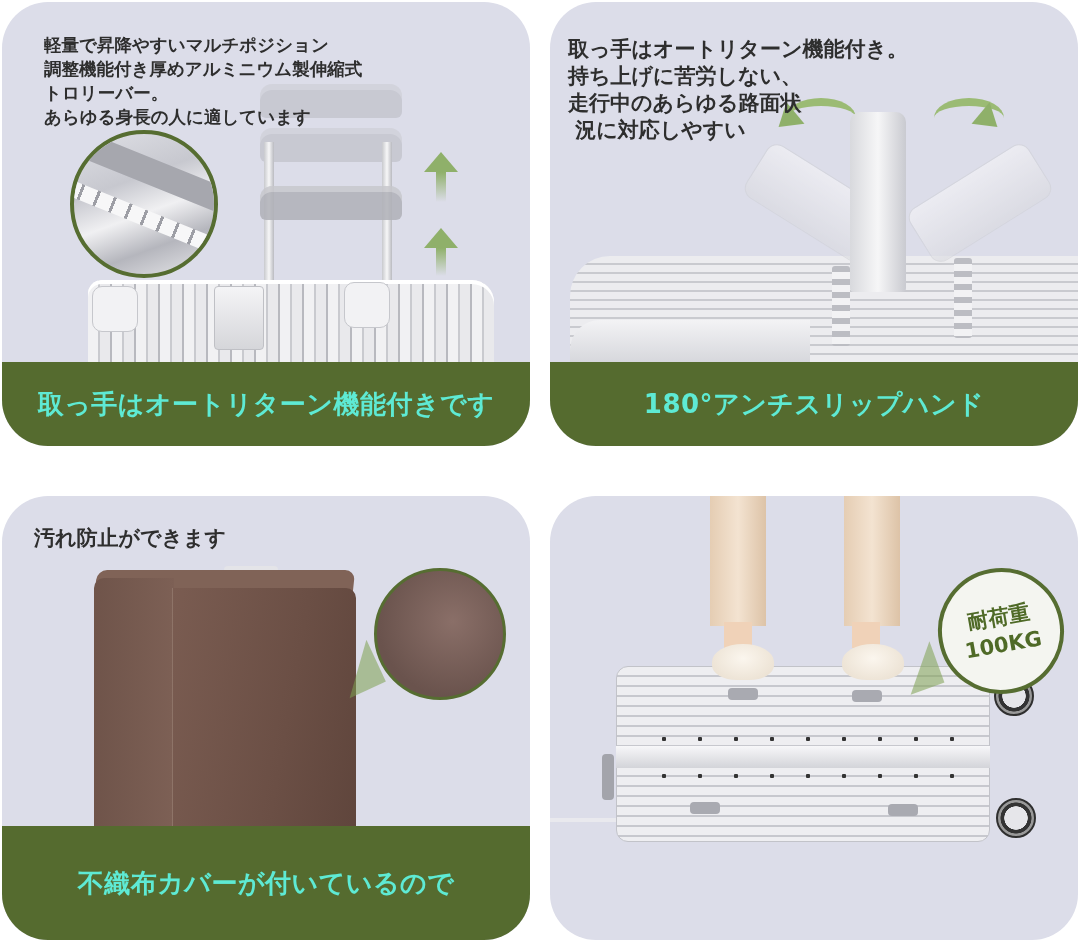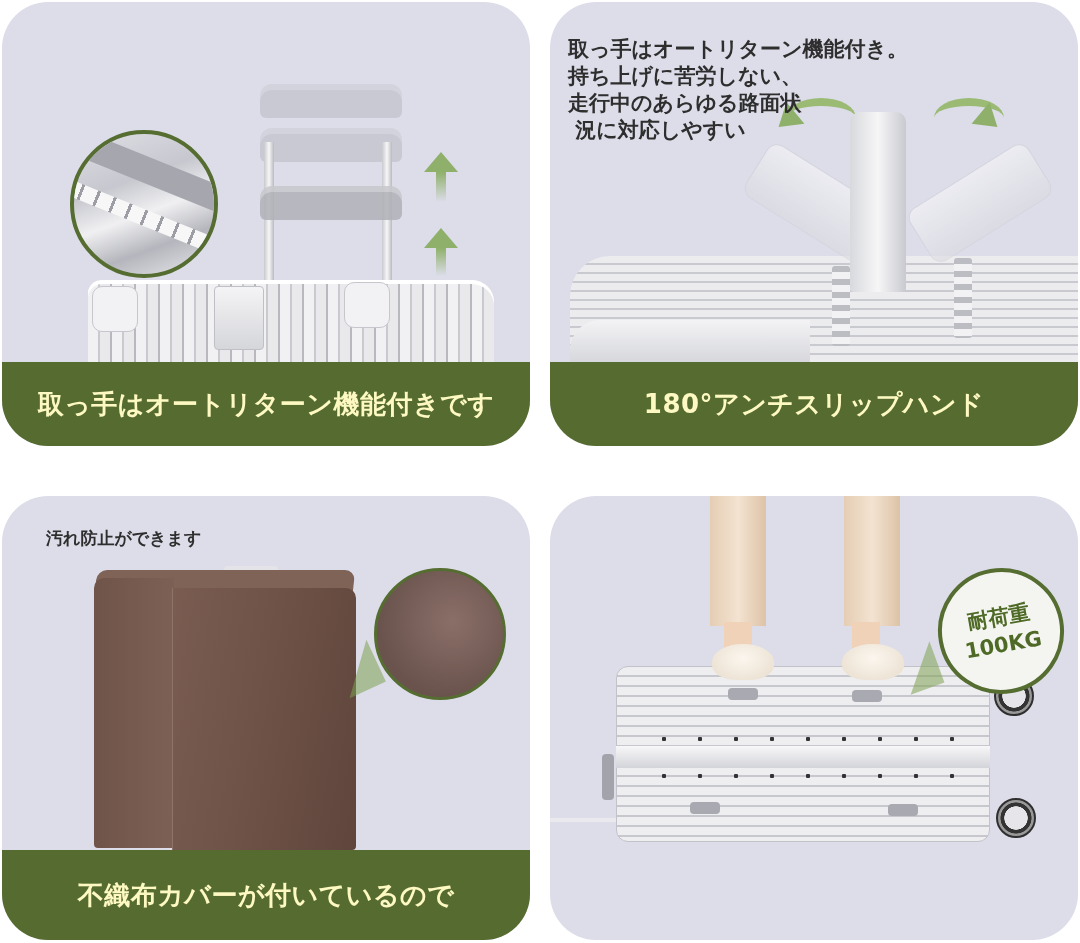--- a/index.html
+++ b/index.html
@@ -16,33 +16,33 @@
   .p1 { left: 2px;   top: 2px;   height: 444px; }
   .p2 { left: 550px; top: 2px;   height: 444px; }
   .p3 { left: 2px;   top: 496px; height: 444px; }
   .p4 { left: 550px; top: 496px; height: 444px; }
 
   .caption-band {
     position: absolute; left: 0; right: 0; bottom: 0; height: 84px;
     background: #556b2f;
     display: flex; align-items: center; justify-content: center;
   }
-  .p3 .caption-band, .p4 .caption-band { height: 90px; }
+  .p3 .caption-band, .p4 .caption-band { height: 114px; }
   .caption-text {
-    color: #fef9c3; font-weight: bold; font-size: 26px; letter-spacing: 0.5px;
+    color: #5eead4; font-weight: bold; font-size: 26px; letter-spacing: 0.5px;
     white-space: nowrap;
   }
 
   .desc {
     position: absolute; color: #2e2e2e; font-weight: bold; font-size: 17.5px; line-height: 24px;
     white-space: pre; z-index: 5;
   }
   .p1 .desc { left: 42px; top: 31px; }
   .p2 .desc { left: 18px; top: 34px; font-size: 21px; line-height: 27px; }
-  .p3 .desc { left: 44px; top: 30px; font-size: 17px; }
+  .p3 .desc { left: 32px; top: 30px; font-size: 21px; }
 
   .layer { position: absolute; }
 
   
   .case-body {
     left: 86px; top: 278px; width: 406px; height: 90px;
     background: repeating-linear-gradient(90deg, #f1f1f3 0 10px, #c9cacf 10px 12px, #e9e9ec 12px 22px, #b8b9bf 22px 24px);
     border-top-left-radius: 14px; border-top-right-radius: 22px;
     box-shadow: inset 0 4px 0 #ffffff;
   }
@@ -117,20 +117,24 @@
     display: flex; flex-direction: column; align-items: center; justify-content: center;
     transform: rotate(-10deg); z-index: 6;
   }
   .load-line1, .load-line2 { color: #4f6a27; font-weight: bold; font-size: 21px; line-height: 28px; }
   .pointer4 { left: 352px; top: 150px; width: 0; height: 0; border-left: 36px solid transparent; border-bottom: 44px solid rgba(125,160,80,0.55); transform: rotate(-20deg); }
 </style>
 </head>
 <body>
 
 <div class="panel p1">
+  <div class="desc">軽量で昇降やすいマルチポジション
+調整機能付き厚めアルミニウム製伸縮式
+トロリーバー。
+あらゆる身長の人に適しています</div>
 
   <div class="layer trolley-handle ghost" style="left:258px;top:82px;width:142px;"></div>
   <div class="layer trolley-handle ghost" style="left:258px;top:126px;width:142px;"></div>
   <div class="layer trolley-rod" style="left:262px;top:140px;height:140px;"></div>
   <div class="layer trolley-rod" style="left:380px;top:140px;height:140px;"></div>
   <div class="layer trolley-handle" style="left:258px;top:184px;width:142px;"></div>
 
   <div class="layer up-arrow" style="left:422px;top:150px;"></div>
   <div class="layer up-stem" style="left:434px;top:170px;height:30px;"></div>
   <div class="layer up-arrow" style="left:422px;top:226px;"></div>

